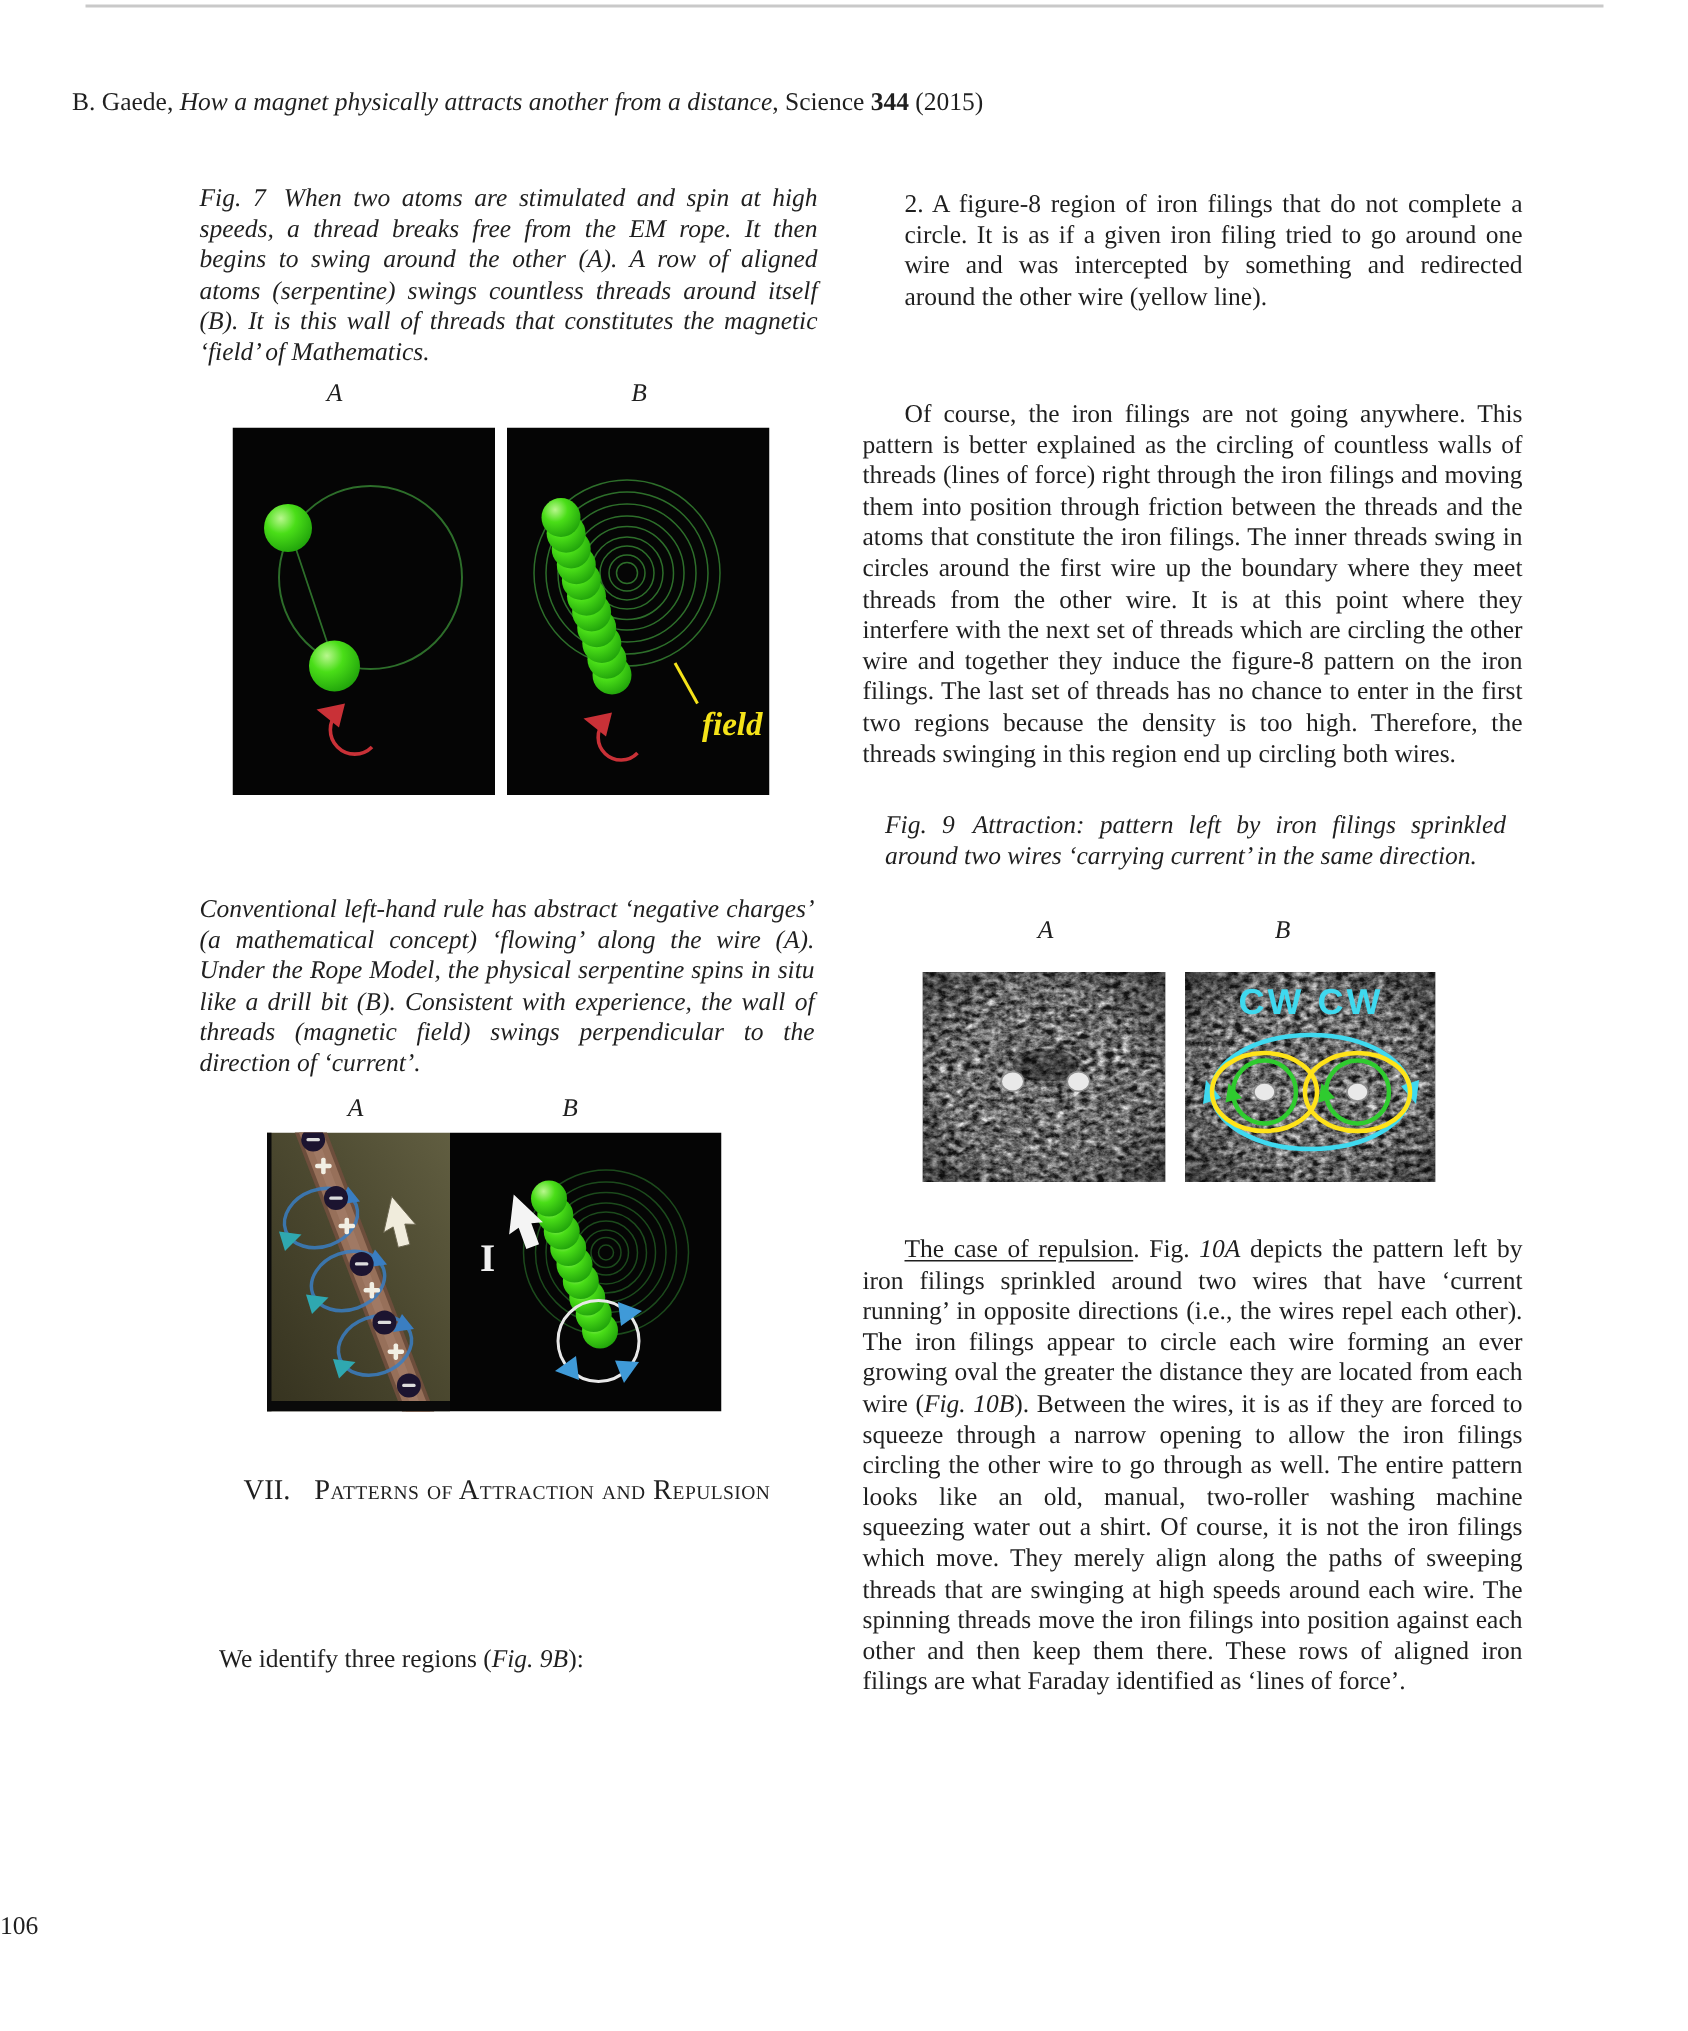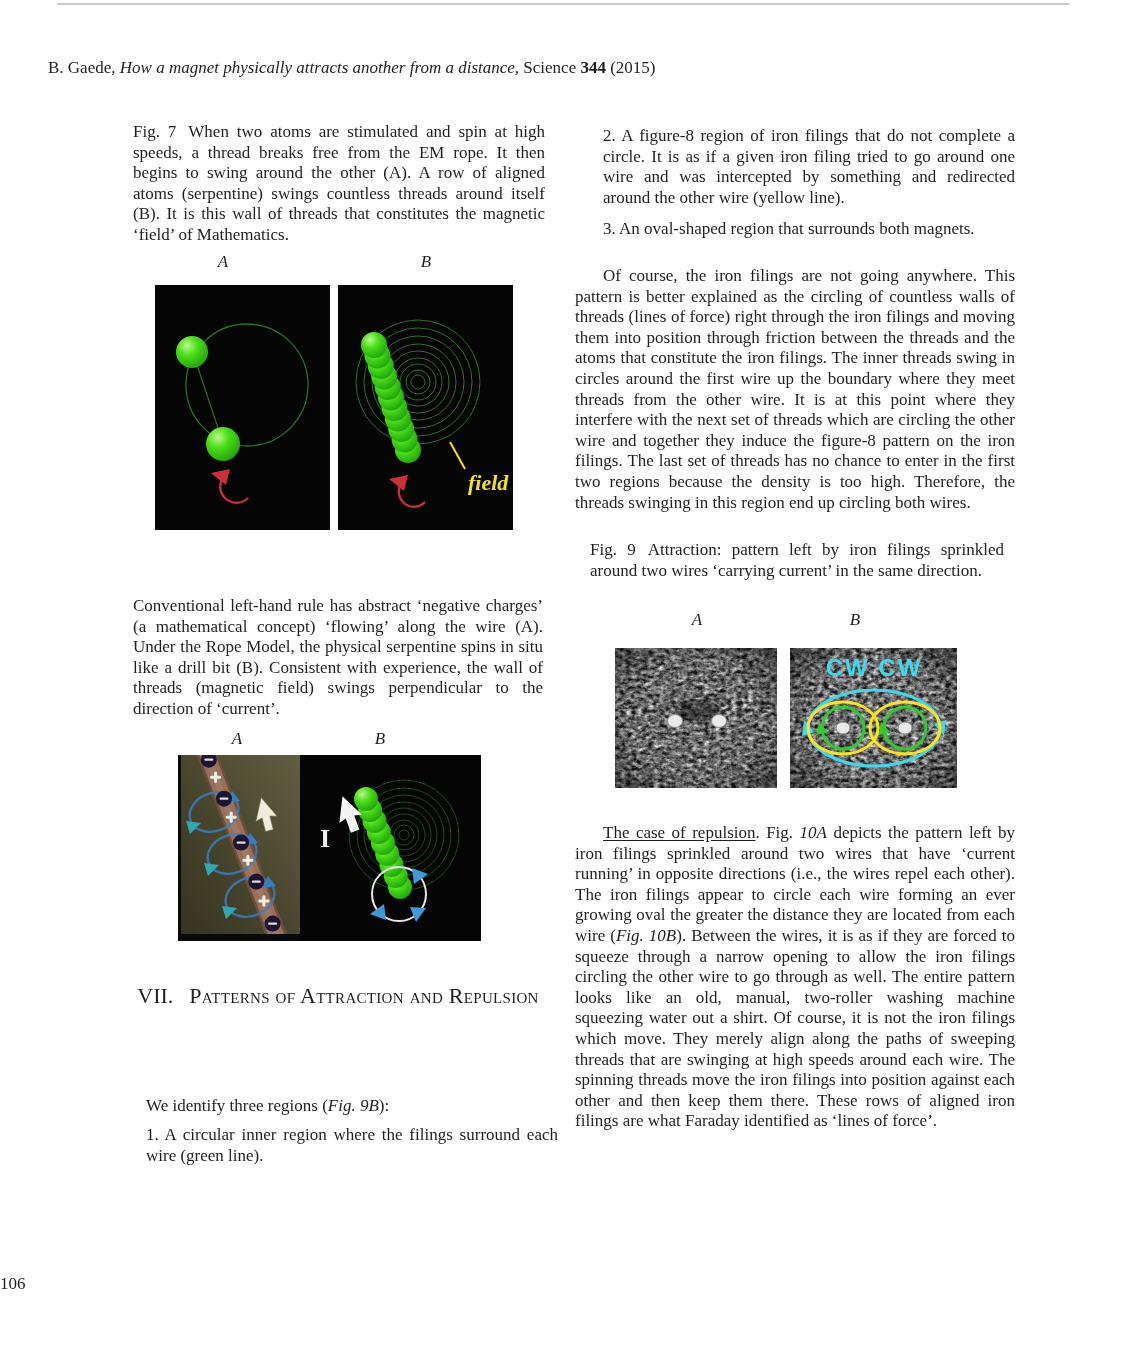--- a/index.html
+++ b/index.html
@@ -1,27 +1,27 @@
 <!DOCTYPE html>
 <html><head>
 <meta charset="utf-8">
 <style>
   html,body{margin:0;padding:0;background:#ffffff;}
   #page{position:relative;width:1125px;height:1354px;background:#ffffff;overflow:hidden;
         font-family:"Liberation Serif",serif;color:#1f1f1f;}
   .abs{position:absolute;}
   .body-text{font-size:17px;line-height:20.6px;text-align:justify;}
   .ital{font-style:italic;}
-  .caption{font-size:17px;line-height:20.6px;text-align:justify;}
+  .caption{font-size:17px;line-height:20.6px;text-align:justify;font-style:italic;}
   .panel-label{font-size:17px;font-style:italic;text-align:center;width:22px;}
   .lead-underline{text-decoration:underline;text-underline-offset:2px;}
   .center{text-align:center;}
   .toprule{position:absolute;top:3px;left:57px;width:1012px;height:2px;background:#c9c9c9;}
   .header-line{position:absolute;top:58px;left:0;width:1125px;text-align:left;font-size:17px;margin-left:48px;}
-  .section-head{font-size:22px;text-align:center;}
+  .section-head{font-size:19px;text-align:center;}
   .smallcaps{font-variant:small-caps;letter-spacing:0.3px;}
   .footer{position:absolute;top:1274px;left:0;width:1125px;font-size:17px;}
   .figpanel{position:absolute;display:block;}
   svg{display:block;}
   .caplabel{margin-right:12px;}
 </style>
 </head>
 <body>
 
 <div id="page">
@@ -204,27 +204,25 @@
         <polygon transform="translate(50,62) rotate(-20)" points="0,-22 -12,2 -4.5,0 -4.5,15 4.5,15 4.5,0 12,2" fill="#f4f4f4"></polygon>
         <text x="20" y="92" font-size="26" font-weight="bold" fill="#f0f0f0" font-family="Liberation Serif, serif">I</text>
       </svg>
     </div>
 
     <div class="abs section-head" style="left:0;top:983px;width:440px;"><span style="margin-right:16px;">VII.</span><span class="smallcaps">Patterns of Attraction and Repulsion</span></div>
 
 
     <div class="abs body-text" style="left:0;top:1096px;width:440px;text-indent:28px;"><span>We identify three regions (</span><span class="ital">Fig. 9B</span><span>):</span></div>
 
-    <div class="abs body-text" style="left:28px;top:1125px;width:412px;">1. A circular inner region where the filings surround each wire (green line).</div>
   </div>
 
   <div class="abs" style="left:575px;top:0;width:440px;height:980px;">
 
     <div class="abs body-text" style="left:28px;top:126px;width:412px;">2. A figure-8 region of iron filings that do not complete a circle. It is as if a given iron filing tried to go around one wire and was intercepted by something and redirected around the other wire (yellow line).</div>
-    <div class="abs body-text" style="left:28px;top:219px;width:412px;">3. An oval-shaped region that surrounds both magnets.</div>
 
     <div class="abs body-text" style="left:0;top:266px;width:440px;text-indent:28px;">Of course, the iron filings are not going anywhere. This pattern is better explained as the circling of countless walls of threads (lines of force) right through the iron filings and moving them into position through friction between the threads and the atoms that constitute the iron filings. The inner threads swing in circles around the first wire up the boundary where they meet threads from the other wire. It is at this point where they interfere with the next set of threads which are circling the other wire and together they induce the figure-8 pattern on the iron filings. The last set of threads has no chance to enter in the first two regions because the density is too high. Therefore, the threads swinging in this region end up circling both wires.</div>
 
     <div class="abs caption" style="left:15px;top:540px;width:414px;"><span class="caplabel">Fig. 9</span><span>Attraction: pattern left by iron filings sprinkled around two wires ‘carrying current’ in the same direction.</span></div>
 
     <div class="abs panel-label" style="left:111px;top:610px;">A</div>
     <div class="abs panel-label" style="left:269px;top:610px;">B</div>
 
     <div class="figpanel" style="left:40px;top:648px;">
       <svg width="162" height="140" viewBox="0 0 162 140">

